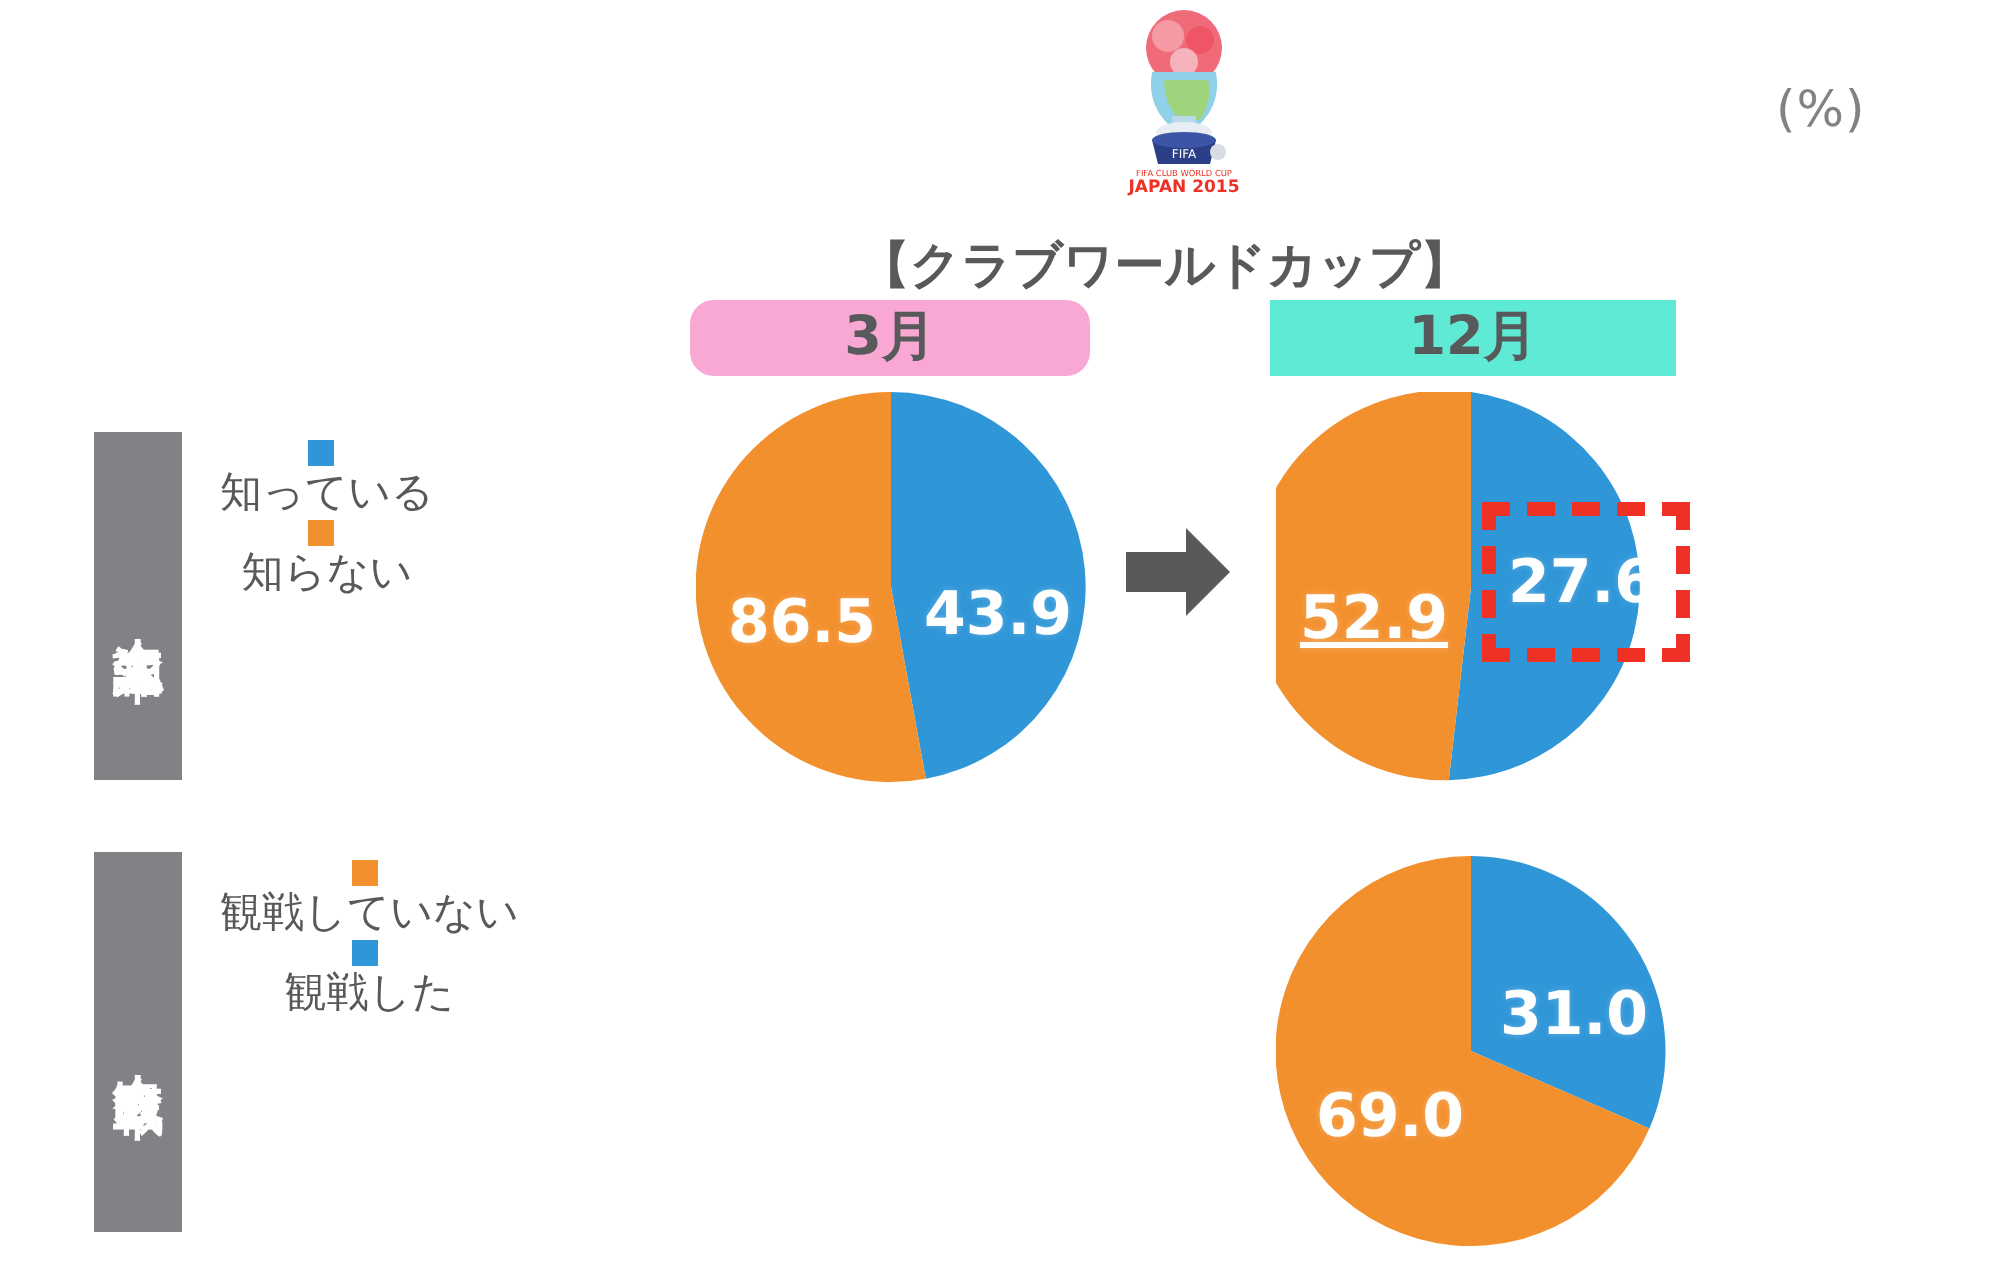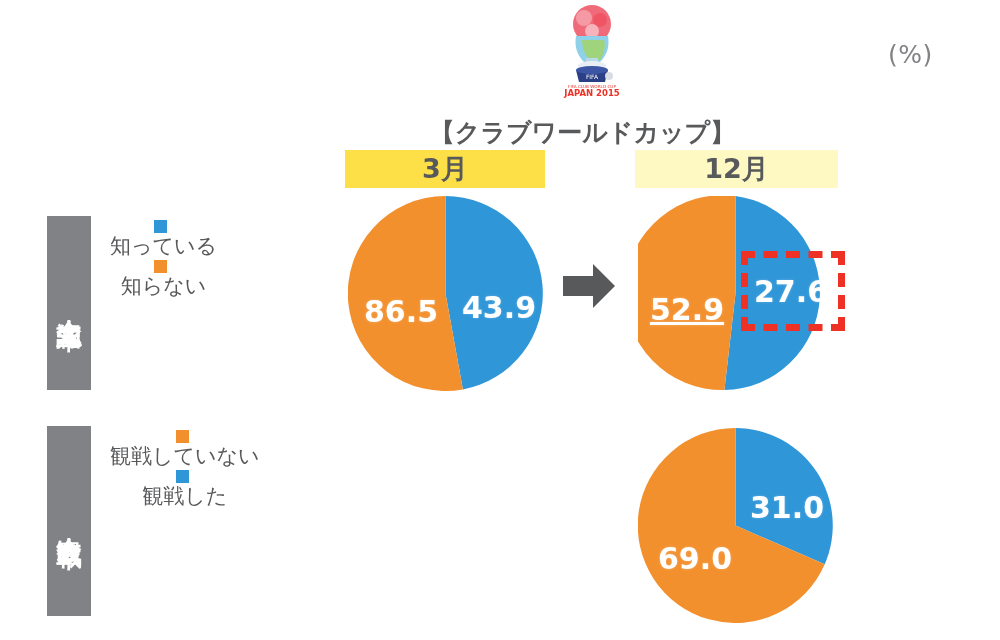--- a/index.html
+++ b/index.html
@@ -62,27 +62,28 @@
     line-height: 38px;
     text-align: center;
     font-size: 27px;
     font-weight: 700;
     color: #58595b;
   }
   .col-head.march {
     left: 345px;
     top: 150px;
     width: 200px;
-    background: #fde047;
+    background: #f9a8d4;
+    border-radius: 12px;
   }
   .col-head.december {
     left: 635px;
     top: 150px;
     width: 203px;
-    background: #fef9c3;
+    background: #5eead4;
   }
 
   
   .row-label {
     position: absolute;
     background: #808285;
     color: #ffffff;
     font-size: 25px;
     font-weight: 700;
     writing-mode: vertical-rl;

